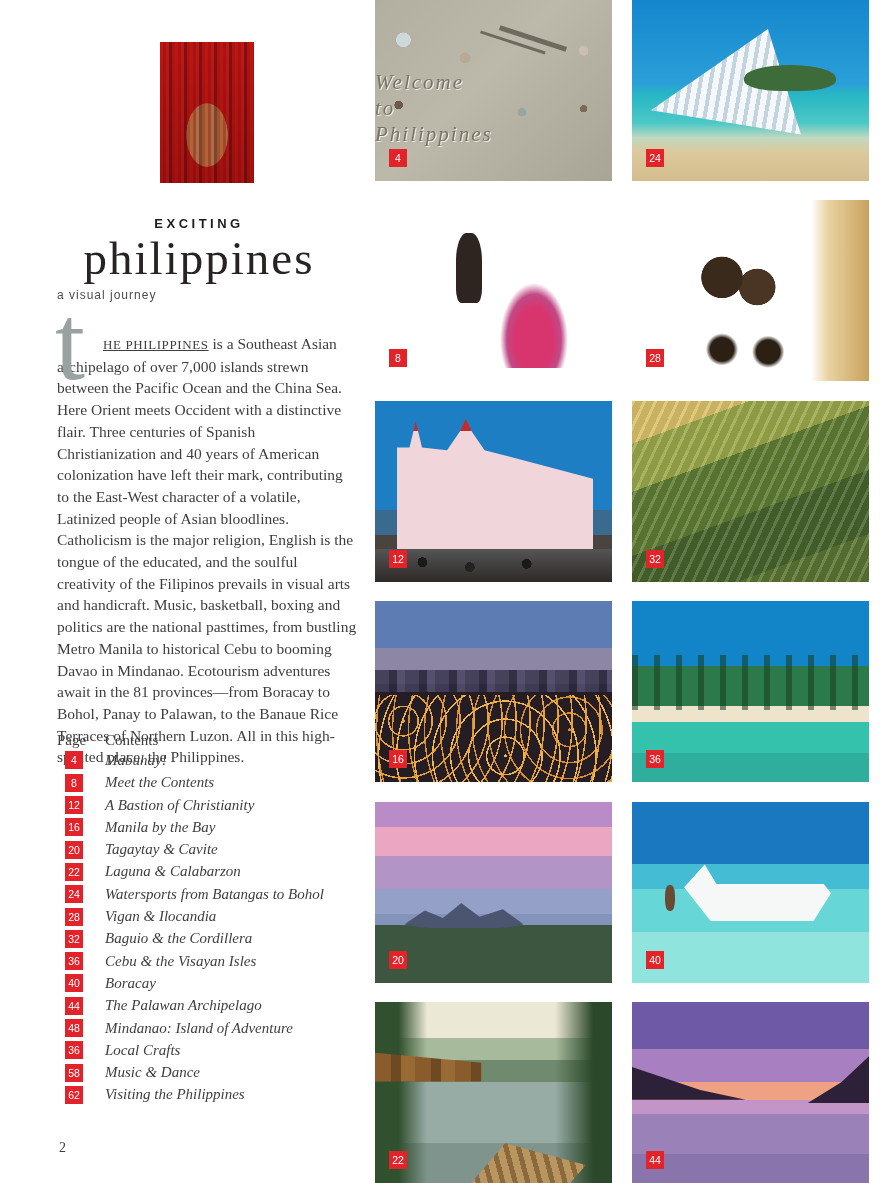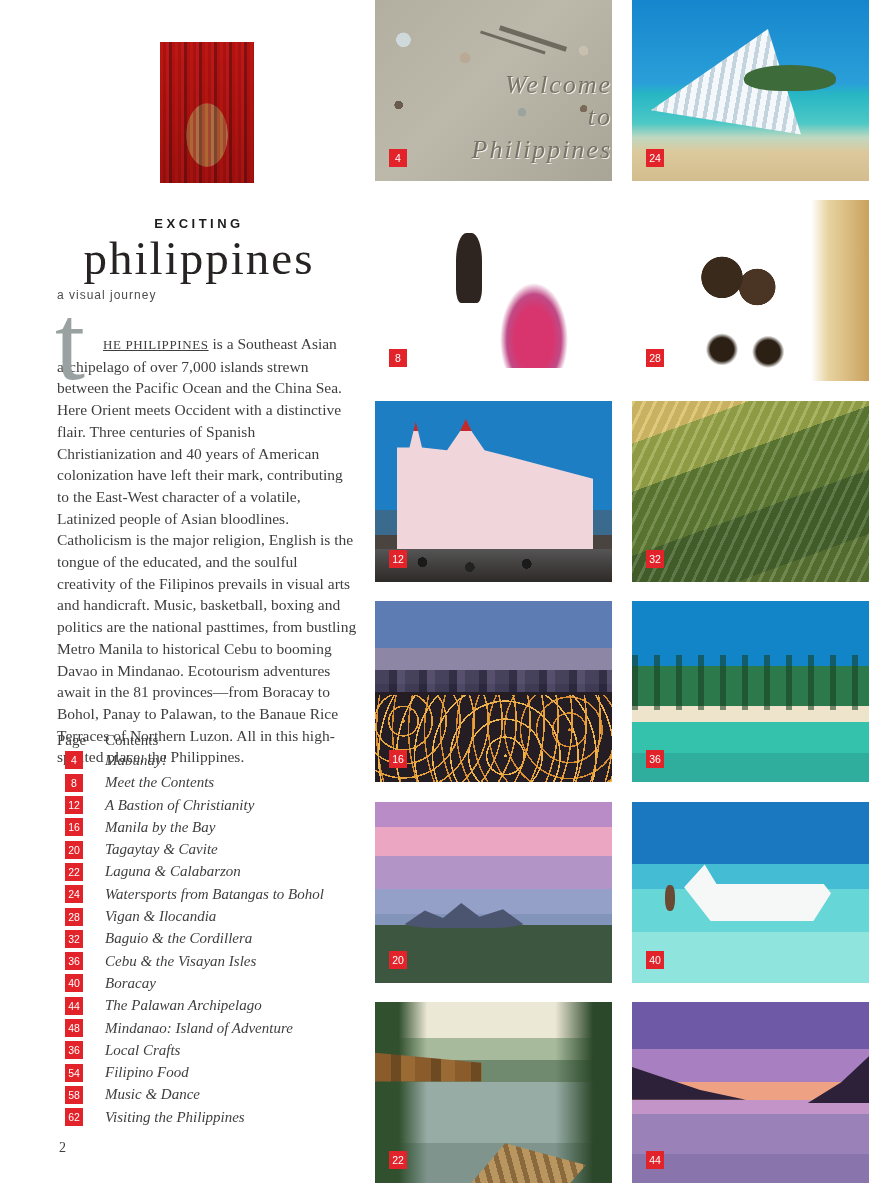--- a/index.html
+++ b/index.html
@@ -40,22 +40,22 @@
   .folio{position:absolute;left:59px;top:1140px;font-size:14px;color:#3e3e3e;}
 
   
   .grid{position:absolute;left:375px;top:0;width:494px;display:grid;
         grid-template-columns:237px 237px;column-gap:20px;row-gap:19.4px;
         grid-auto-rows:181px;}
   .photo{position:relative;overflow:hidden;}
   .pbadge{position:absolute;left:14px;bottom:14px;width:18px;height:18px;background:#e2232a;
           color:#fff;font-family:"Liberation Sans",sans-serif;font-size:10.5px;display:flex;
           align-items:center;justify-content:center;z-index:5;}
-  .overlay-script{position:absolute;left:0;right:0;top:38%;text-align:right;
-      font-style:italic;font-size:26px;line-height:1.25;color:rgba(110,105,92,.9);
+  .overlay-script{position:absolute;left:0;right:0;top:38%;text-align:left;
+      font-style:italic;font-size:21px;line-height:1.25;color:rgba(110,105,92,.9);
       white-space:pre-line;text-shadow:1px 1px 0 rgba(255,255,255,.8);letter-spacing:2px;}
 
   .p4{background:
       radial-gradient(circle 12px at 12% 22%, #cfd8da 0 60%, rgba(0,0,0,0) 62%),
       radial-gradient(circle 9px at 38% 32%, #b9aa96 0 60%, rgba(0,0,0,0) 62%),
       radial-gradient(circle 8px at 88% 28%, #c8bfae 0 60%, rgba(0,0,0,0) 62%),
       radial-gradient(circle 7px at 10% 58%, #6a5c4c 0 60%, rgba(0,0,0,0) 62%),
       radial-gradient(circle 7px at 62% 62%, #9aa4a0 0 60%, rgba(0,0,0,0) 62%),
       radial-gradient(circle 6px at 88% 60%, #7a6a58 0 60%, rgba(0,0,0,0) 62%),
       linear-gradient(135deg,#b2aea0 0%,#bdb9aa 45%,#a9a596 100%);}
@@ -222,24 +222,20 @@
     </div>
     <div class="toc-row">
       <span class="toc-badge">48</span>
       <span class="toc-title">Mindanao: Island of Adventure</span>
     </div>
     <div class="toc-row">
       <span class="toc-badge">36</span>
       <span class="toc-title">Local Crafts</span>
     </div>
     <div class="toc-row">
-      <span class="toc-badge">54</span>
-      <span class="toc-title">Filipino Food</span>
-    </div>
-    <div class="toc-row">
       <span class="toc-badge">58</span>
       <span class="toc-title">Music &amp; Dance</span>
     </div>
     <div class="toc-row">
       <span class="toc-badge">62</span>
       <span class="toc-title">Visiting the Philippines</span>
     </div>
   </div>
 
   <div class="folio">2</div>

